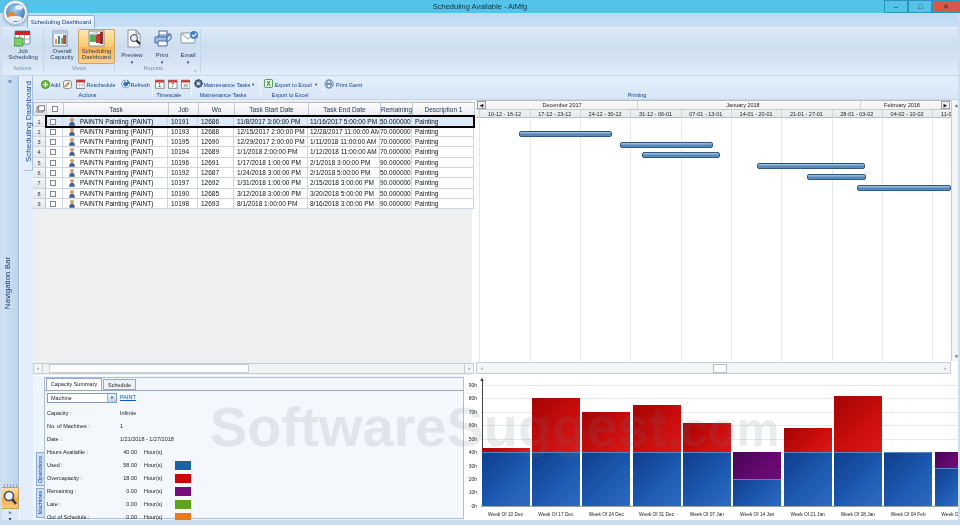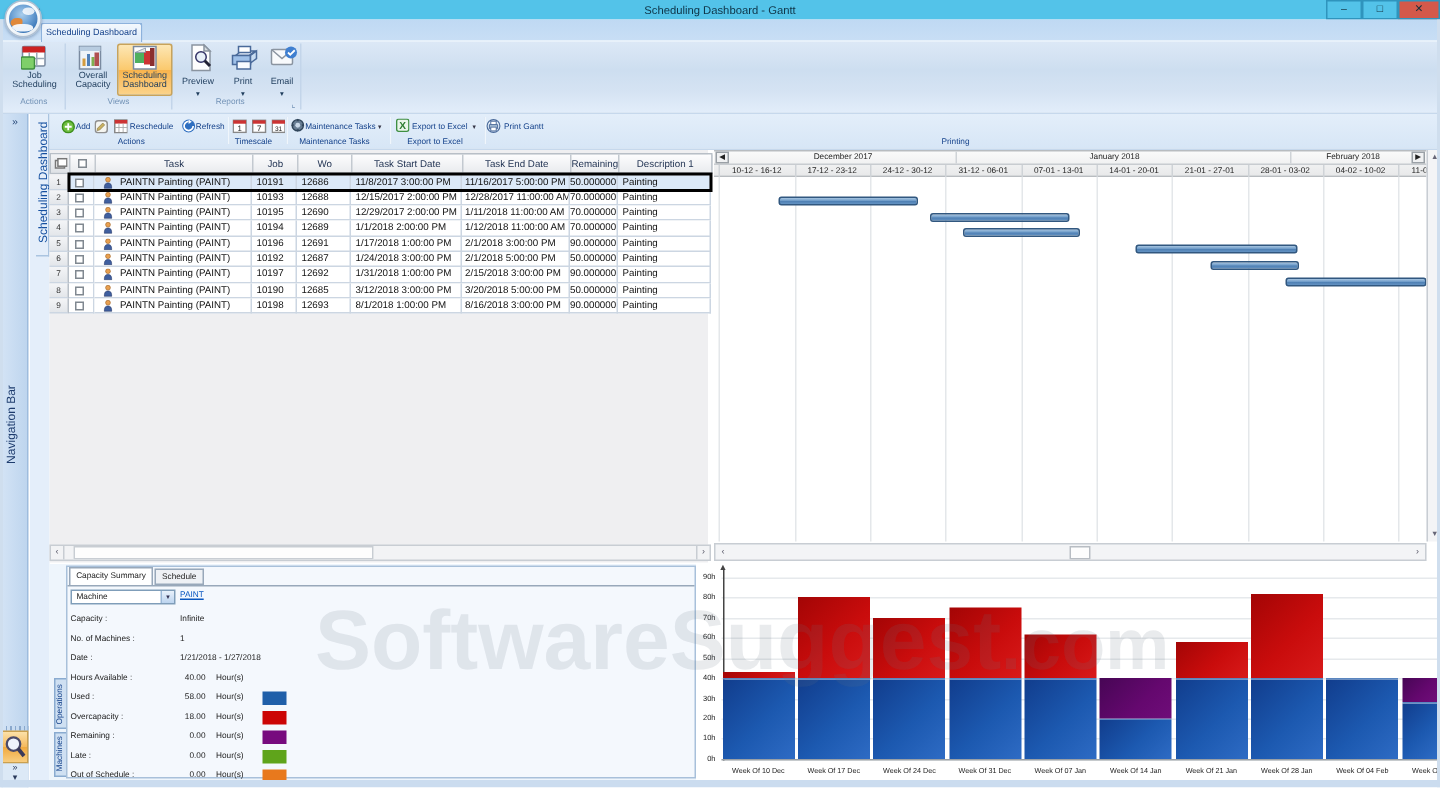--- a/index.html
+++ b/index.html
@@ -38,21 +38,21 @@
 
 #gantt { left:476px; top:100px; width:475px; height:275px; background:#fff; }
 
 #bottompanel { left:33px; top:376px; width:927px; height:144px; background:#eef5fc; }
 
 #watermark { left:210px; top:394px; width:620px; font-size:56px; font-weight:bold; color:rgba(106,116,132,0.145); letter-spacing:0px; z-index:50; }
 </style>
 </head>
 <body>
 <div class="abs" id="titlebar"></div>
-<div class="abs" id="titletext">Scheduling Dashboard - Gantt</div>
+<div class="abs" id="titletext">Scheduling Available - AiMfg</div>
 <div class="abs winbtn" style="left:884px;width:24px;">–</div>
 <div class="abs winbtn" style="left:908px;width:24px;">□</div>
 <div class="abs winbtn" style="left:932px;width:28px;background:#d4594a;">✕</div>
 <div class="abs" style="left:22px;top:3px;font-size:6px;color:#20505f;">✱</div>
 
 <div class="abs" style="left:3px;top:0px;width:25px;height:25px;border-radius:50%;background:radial-gradient(circle at 40% 35%, #ffffff 0%, #f4f8fb 60%, #cdd9e6 100%);border:1px solid #aebfd2;box-shadow:0 1px 2px rgba(60,90,130,0.4);z-index:5;"></div>
 <div class="abs" style="left:6px;top:3px;width:19px;height:19px;border-radius:50%;background:radial-gradient(circle at 45% 35%, #a8cdec 0%, #6fa3d6 40%, #3d78b8 75%, #2a5a94 100%);z-index:6;overflow:hidden;">
   <div class="abs" style="left:1px;top:9px;width:8px;height:6px;background:#e0883a;border-radius:60% 40% 50% 50%;"></div>
   <div class="abs" style="left:9px;top:2px;width:8px;height:5px;background:rgba(255,255,255,0.8);border-radius:50%;"></div>
   <div class="abs" style="left:2px;top:13px;width:14px;height:5px;background:rgba(250,252,255,0.92);border-radius:40%;"></div>

